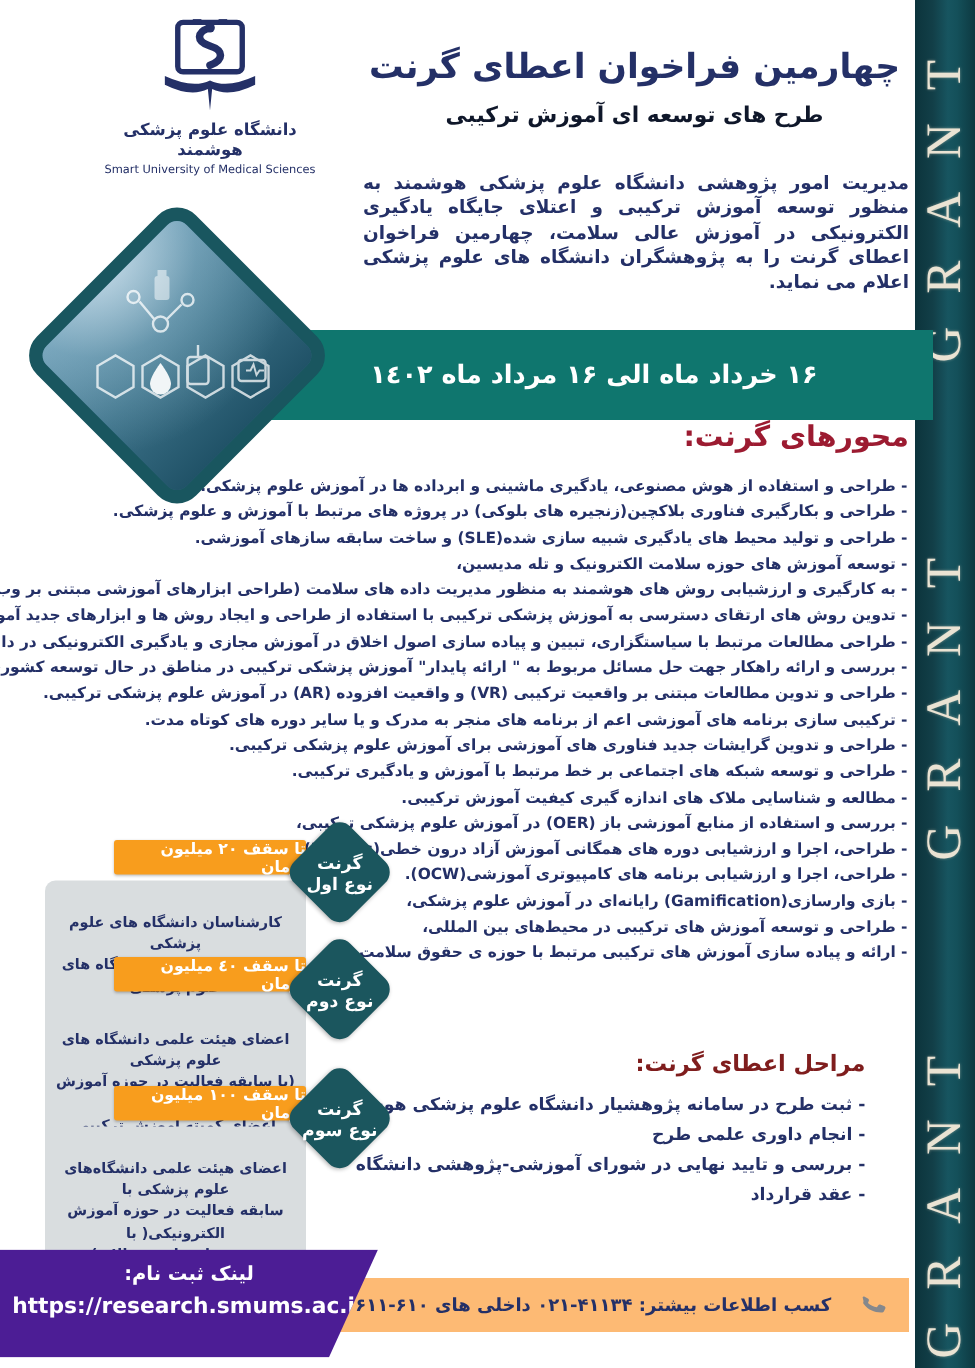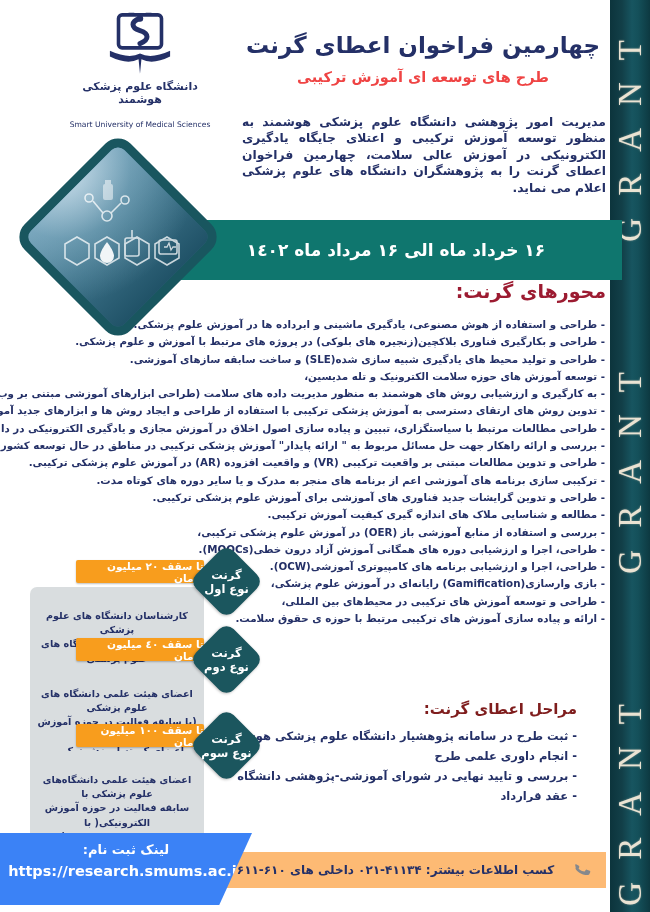--- a/index.html
+++ b/index.html
@@ -20,25 +20,25 @@
     writing-mode:vertical-rl; transform:rotate(180deg);
     font-family:"Liberation Serif", serif;
     font-size:33px; letter-spacing:22px; color:#eae3d3;
     text-shadow:0 0 2px rgba(255,235,210,.45);
   }
 
   
   .logo{ position:absolute; left:66px; top:12px; width:148px; text-align:center; }
   .logo svg{ display:block; margin:0 auto; }
   .logo-fa{ font-size:11px; font-weight:bold; color:#243067; margin-top:2px; }
-  .logo-en{ font-size:7.6px; color:#243067; margin-top:14px; }
+  .logo-en{ font-size:7.6px; color:#243067; margin-top:2px; }
 
   .title-block{ position:absolute; right:44px; top:32px; width:366px; text-align:center; direction:rtl; }
   .main-title{ font-size:23px; font-weight:bold; color:#243067; }
-  .sub-title{ font-size:14.5px; font-weight:bold; color:#ef4444; margin-top:11px; }
+  .sub-title{ font-size:14.5px; font-weight:bold; color:#0f172a; margin-top:11px; }
 
   .intro{
     position:absolute; right:44px; top:114px; width:364px;
     direction:rtl; text-align:justify; text-align-last:right;
     font-size:12.3px; font-weight:bold; color:#243067; line-height:16.4px;
   }
 
   
   .date-banner{
     position:absolute; left:170px; top:220px; width:452px; height:60px; z-index:2;
@@ -117,21 +117,21 @@
   
   .contact-bar{
     position:absolute; left:185px; top:852px; width:421px; height:36px; z-index:2;
     background:#fdba74; display:flex; align-items:center; justify-content:center;
   }
   .contact-text{ font-size:12px; font-weight:bold; color:#243067; direction:rtl; }
   .phone-icon{ position:absolute; right:13px; top:8px; }
 
   .register-shape{
     position:absolute; left:0; top:833px; width:252px; height:72px; z-index:3;
-    background:#3b82f6;
+    background:#4c1d95;
     clip-path:polygon(0 0, 100% 0, 87% 100%, 0 100%);
     text-align:center;
   }
   .register-label{ margin-top:9px; font-size:13px; font-weight:bold; color:#ffffff; direction:rtl; }
   .register-url{ margin-top:6px; font-size:14.5px; font-weight:bold; color:#ffffff; direction:ltr; }
 </style>
 </head>
 <body>
 
 <div class="poster">
@@ -213,20 +213,21 @@
       <div class="axis-item">- طراحی مطالعات مرتبط با سیاستگزاری، تبیین و پیاده سازی اصول اخلاق در آموزش مجازی و یادگیری الکترونیکی در دانشگاه های علوم پزشکی،</div>
 
       <div class="axis-item">- بررسی و ارائه راهکار جهت حل مسائل مربوط به " ارائه پایدار" آموزش پزشکی ترکیبی در مناطق در حال توسعه کشور،</div>
 
       <div class="axis-item">- طراحی و تدوین مطالعات مبتنی بر واقعیت ترکیبی (VR) و واقعیت افزوده (AR) در آموزش علوم پزشکی ترکیبی.</div>
 
       <div class="axis-item">- ترکیبی سازی برنامه های آموزشی اعم از برنامه های منجر به مدرک و یا سایر دوره های کوتاه مدت.</div>
 
       <div class="axis-item">- طراحی و تدوین گرایشات جدید فناوری های آموزشی برای آموزش علوم پزشکی ترکیبی.</div>
 
+      <div class="axis-item">- طراحی و توسعه شبکه های اجتماعی بر خط مرتبط با آموزش و یادگیری ترکیبی.</div>
 
       <div class="axis-item">- مطالعه و شناسایی ملاک های اندازه گیری کیفیت آموزش ترکیبی.</div>
 
       <div class="axis-item">- بررسی و استفاده از منابع آموزشی باز (OER) در آموزش علوم پزشکی ترکیبی،</div>
 
       <div class="axis-item">- طراحی، اجرا و ارزشیابی دوره های همگانی آموزش آزاد درون خطی(MOOCs).</div>
 
       <div class="axis-item">- طراحی، اجرا و ارزشیابی برنامه های کامپیوتری آموزشی(OCW).</div>
 
       <div class="axis-item">- بازی وارسازی(Gamification) رایانه‌ای در آموزش علوم پزشکی،</div>

